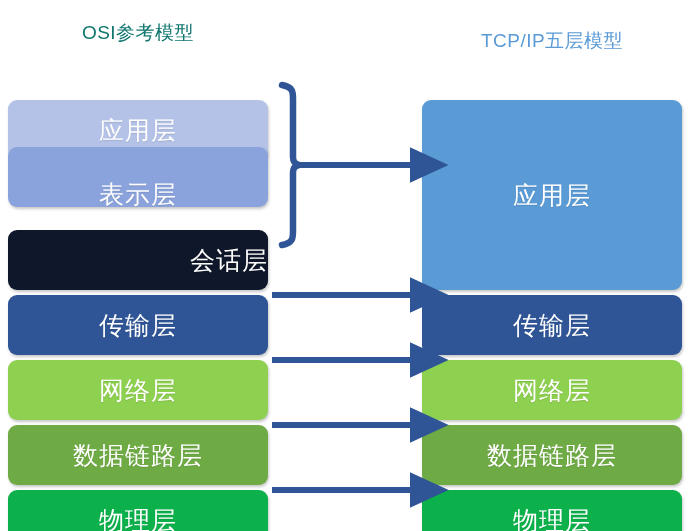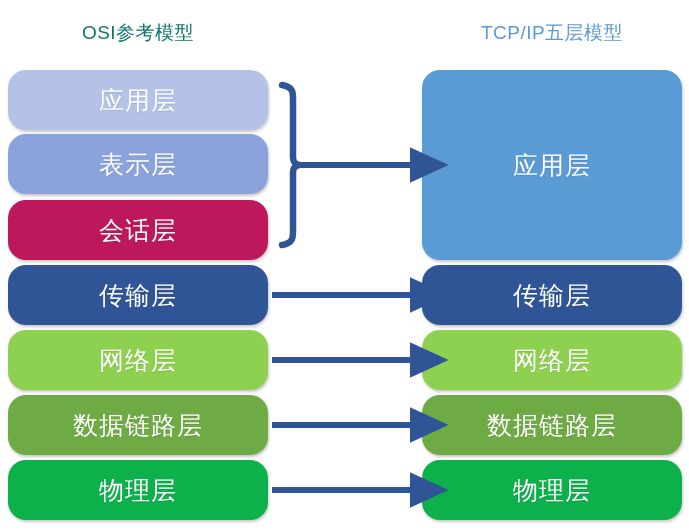--- a/index.html
+++ b/index.html
@@ -25,35 +25,36 @@
   .col-title {
     position: absolute;
     text-align: center;
     font-size: 19px;
     line-height: 22px;
     color: #5b9bd5;
     letter-spacing: 0.5px;
     white-space: nowrap;
   }
   #title-left  { left: 8px;   top: 22px; width: 260px; }
-  #title-right { left: 422px; top: 22px; width: 260px; }
+  #title-right { left: 422px; top: 30px; width: 260px; }
 
   .layer-box {
     position: absolute;
     box-sizing: border-box;
-    border-radius: 18px;
+    border-radius: 9px;
     display: flex;
     align-items: center;
     justify-content: center;
     color: #ffffff;
     font-size: 25px;
     line-height: 1;
     letter-spacing: 1px;
     white-space: nowrap;
     box-shadow: 1px 2px 3px rgba(0,0,0,0.22);
+    margin-top: 30px;
   }
   .layer-box .layer-label {
     display: block;
     text-shadow: 0 1px 1px rgba(0,0,0,0.10);
   }
 
   .col-left  { left: 8px;   width: 260px; }
   .col-right { left: 422px; width: 260px; }
 
   
@@ -71,25 +72,25 @@
 <div id="diagram">
 
   <div class="col-title" id="title-left" style="color: #0f766e;">OSI参考模型</div>
 
   <div class="col-title" id="title-right" style="color: rgb(91, 155, 213);">TCP/IP五层模型</div>
 
   <div class="layer-box col-left" style="top: 70px; height: 60px; background-color: rgb(179, 194, 230);">
     <span class="layer-label">应用层</span>
   </div>
 
-  <div class="layer-box col-left" style="top: 134px; height: 60px; background-color: rgb(139, 163, 220);">
+  <div class="layer-box col-left" style="top: 117px; height: 60px; background-color: rgb(139, 163, 220); align-items: flex-end;">
     <span class="layer-label">表示层</span>
   </div>
 
-  <div class="layer-box col-left" style="top: 200px; height: 60px; background-color: #be185d;">
+  <div class="layer-box col-left" style="top: 200px; height: 60px; background-color: #0f172a; justify-content: flex-end;">
     <span class="layer-label">会话层</span>
   </div>
 
   <div class="layer-box col-left" style="top: 265px; height: 60px; background-color: rgb(47, 85, 151);">
     <span class="layer-label">传输层</span>
   </div>
 
   <div class="layer-box col-left" style="top: 330px; height: 60px; background-color: rgb(142, 208, 79);">
     <span class="layer-label">网络层</span>
   </div>

